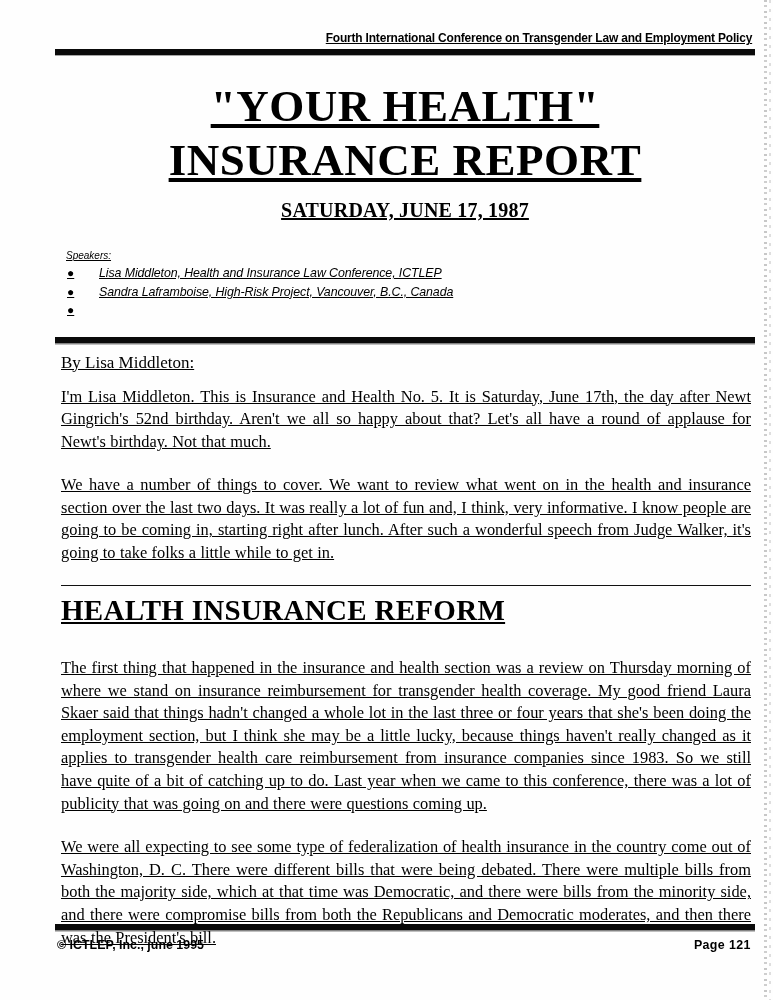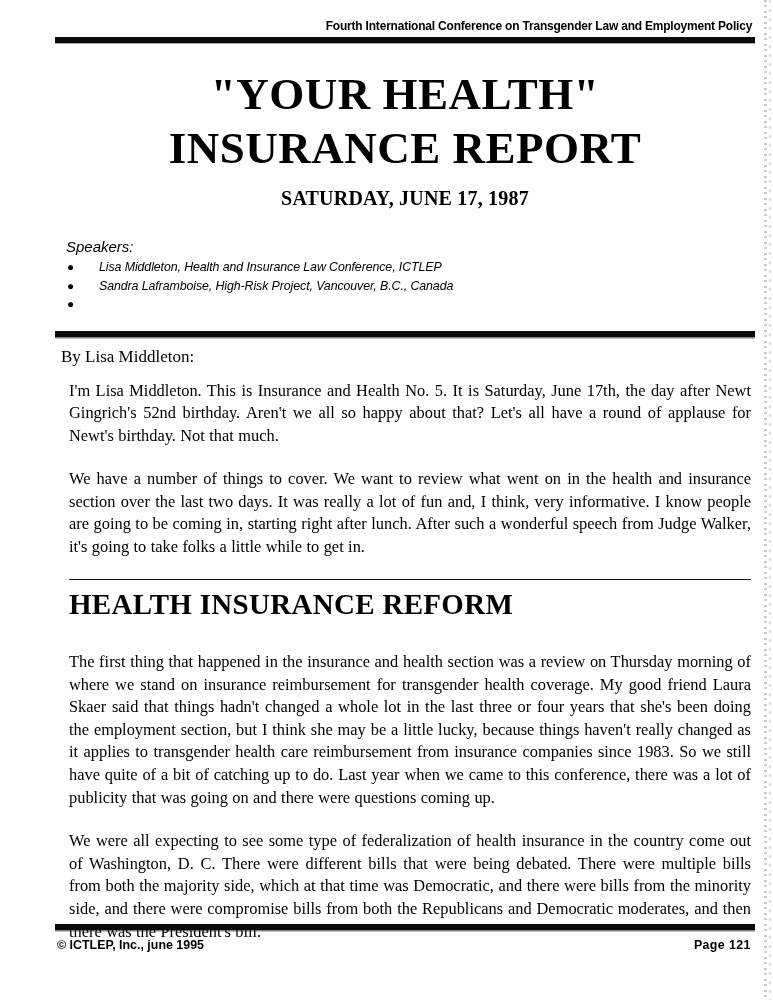--- a/index.html
+++ b/index.html
@@ -56,21 +56,22 @@
         rgba(150,150,150,0.30) 3px,
         rgba(255,255,255,0) 3px,
         rgba(255,255,255,0) 9px
       );
   }
 
   .content {
     position: absolute;
     left: 55px;
     right: 18px;
-    top: 0;
+    top: 12px;
+    text-decoration: underline;
   }
 
   
   .runhead {
     text-align: right;
     font-family: "Liberation Sans", "DejaVu Sans", sans-serif;
     font-weight: bold;
     font-size: 12.6px;
     letter-spacing: -0.2px;
     padding-top: 19px;
@@ -118,21 +119,21 @@
   }
 
   
   .speakers {
     margin-top: 28px;
     font-family: "Liberation Sans", "DejaVu Sans", sans-serif;
     font-style: italic;
     font-size: 12.4px;
   }
   .speakers-label {
-    font-size: 15px;
+    font-size: 10px;
     font-style: italic;
     margin-bottom: 3px;
     padding-left: 11px;
   }
   .speaker-row {
     display: flex;
     align-items: baseline;
     line-height: 18.5px;
   }
   .speaker-bullet {
@@ -152,21 +153,20 @@
     font-size: 17px;
     line-height: 22px;
     margin-top: 9px;
     padding-left: 6px;
   }
 
   
   .body-col {
     padding-left: 6px;
     padding-right: 4px;
-    margin-left: 8px;
   }
   p.para {
     font-size: 16.4px;
     line-height: 22.6px;
     text-align: justify;
     margin: 0 0 21px 0;
     word-spacing: 0.3px;
   }
   p.para.tight {
     margin-bottom: 0;

